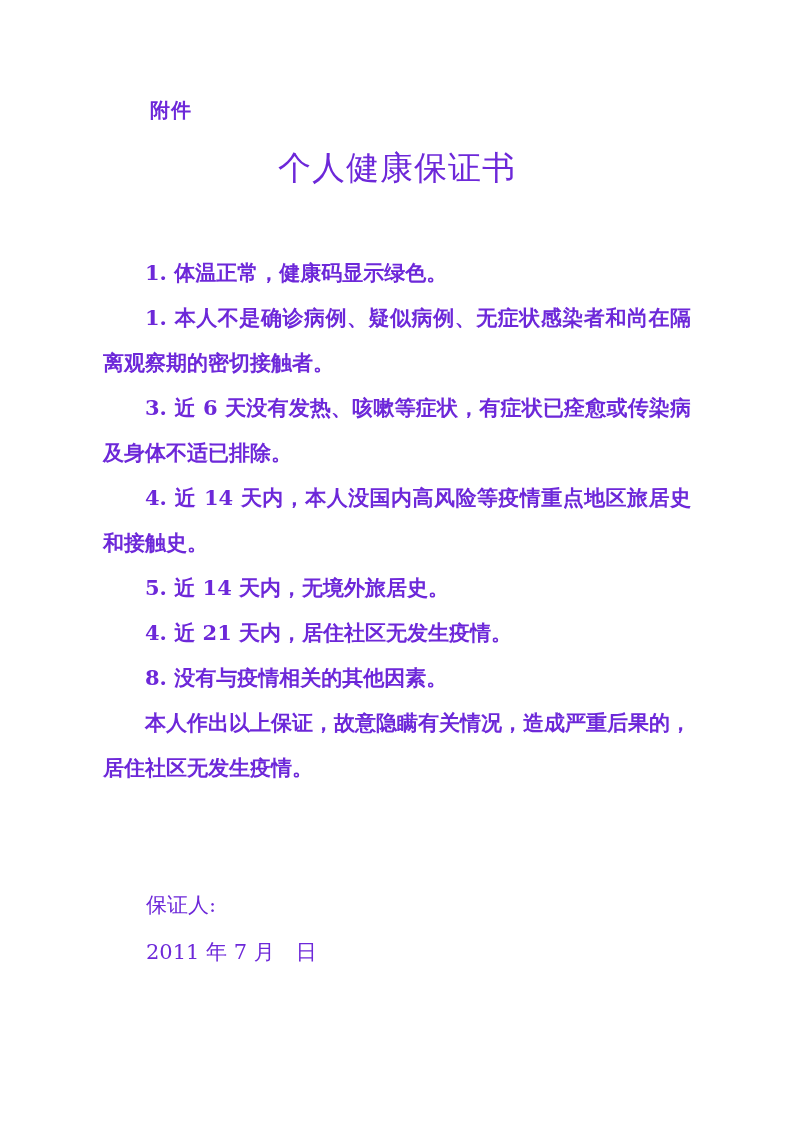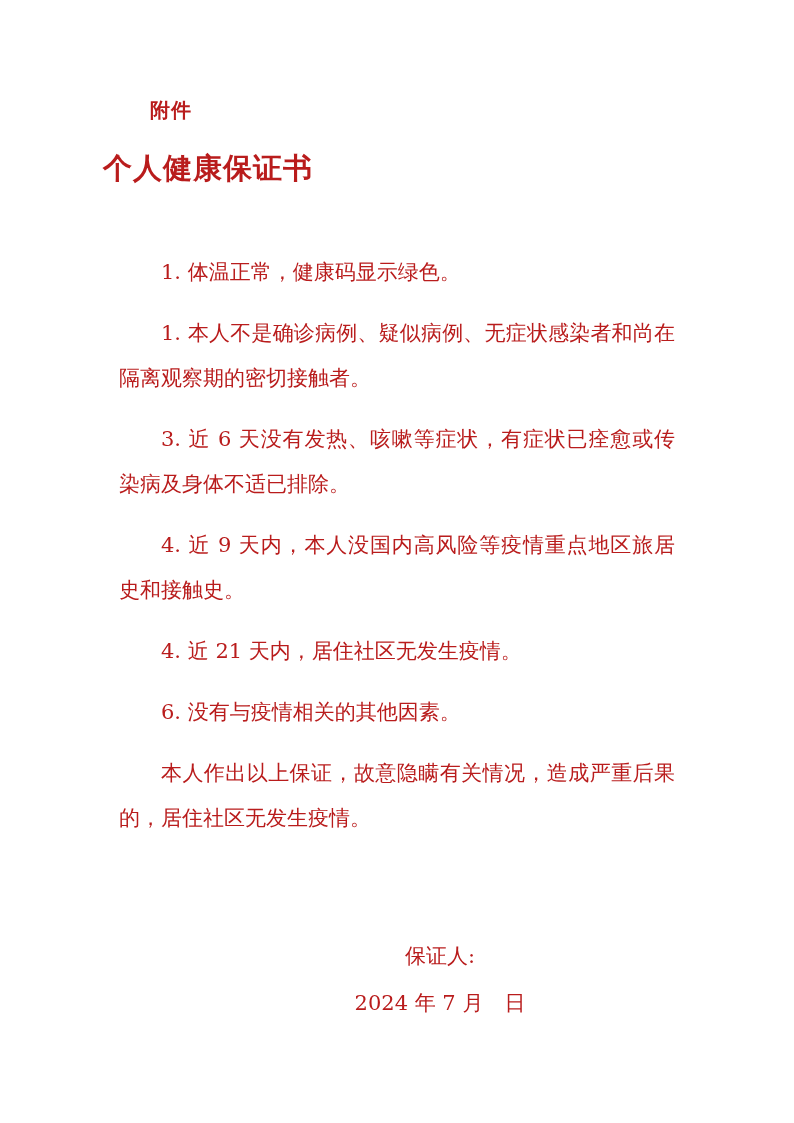--- a/index.html
+++ b/index.html
@@ -3,59 +3,61 @@
 <meta charset="utf-8">
 <style>
   * { margin: 0; padding: 0; box-sizing: border-box; }
   html, body { background: #ffffff; }
   .page {
     position: relative;
     width: 794px;
     height: 1123px;
     margin: 0 auto;
     background: #ffffff;
-    color: #b91c1c;
+    color: #6d28d9;
     overflow: hidden;
     font-family: "DejaVu Serif", "Liberation Serif", serif;
   }
   .content {
     padding: 96px 103px 0 103px;
   }
   .attachment-label {
     font-family: "DejaVu Sans", "Liberation Sans", sans-serif;
     font-weight: bold;
     font-size: 20px;
     line-height: 28px;
     padding-left: 47px;
     letter-spacing: 1px;
   }
   .doc-title {
     margin-top: 24px;
+    text-align: center;
     font-family: "DejaVu Serif", "Liberation Serif", serif;
-    font-weight: bold;
-    font-size: 29px;
+    font-weight: normal;
+    font-size: 33px;
     line-height: 40px;
     letter-spacing: 1px;
   }
   .doc-body {
     margin-top: 62px;
     font-size: 21px;
     line-height: 45px;
     text-align: justify;
     text-justify: inter-character;
   }
   .doc-body p {
     text-indent: 2em;
-    margin: 16px;
+    margin: 0;
+    font-weight: bold;
   }
   .signature-block {
     margin-top: 92px;
     font-size: 21px;
     line-height: 47px;
-    text-align: center;
+    text-align: left;
     position: relative;
     left: 43px;
   }
   .signature-block .line {
     white-space: pre;
   }
 </style>
 </head>
 <body>
 
@@ -63,25 +65,26 @@
   <div class="content">
 
     <div class="attachment-label">附件</div>
 
     <h1 class="doc-title">个人健康保证书</h1>
 
     <div class="doc-body">
       <p>1. 体温正常，健康码显示绿色。</p>
       <p>1. 本人不是确诊病例、疑似病例、无症状感染者和尚在隔离观察期的密切接触者。</p>
       <p>3. 近 6 天没有发热、咳嗽等症状，有症状已痊愈或传染病及身体不适已排除。</p>
-      <p>4. 近 9 天内，本人没国内高风险等疫情重点地区旅居史和接触史。</p>
+      <p>4. 近 14 天内，本人没国内高风险等疫情重点地区旅居史和接触史。</p>
+      <p>5. 近 14 天内，无境外旅居史。</p>
       <p>4. 近 21 天内，居住社区无发生疫情。</p>
-      <p>6. 没有与疫情相关的其他因素。</p>
+      <p>8. 没有与疫情相关的其他因素。</p>
       <p>本人作出以上保证，故意隐瞒有关情况，造成严重后果的，居住社区无发生疫情。</p>
     </div>
 
     <div class="signature-block">
       <div class="line">保证人:</div>
-      <div class="line">2024 年 7 月　日</div>
+      <div class="line">2011 年 7 月　日</div>
     </div>
 
   </div>
 </div>
 
 </body></html>

